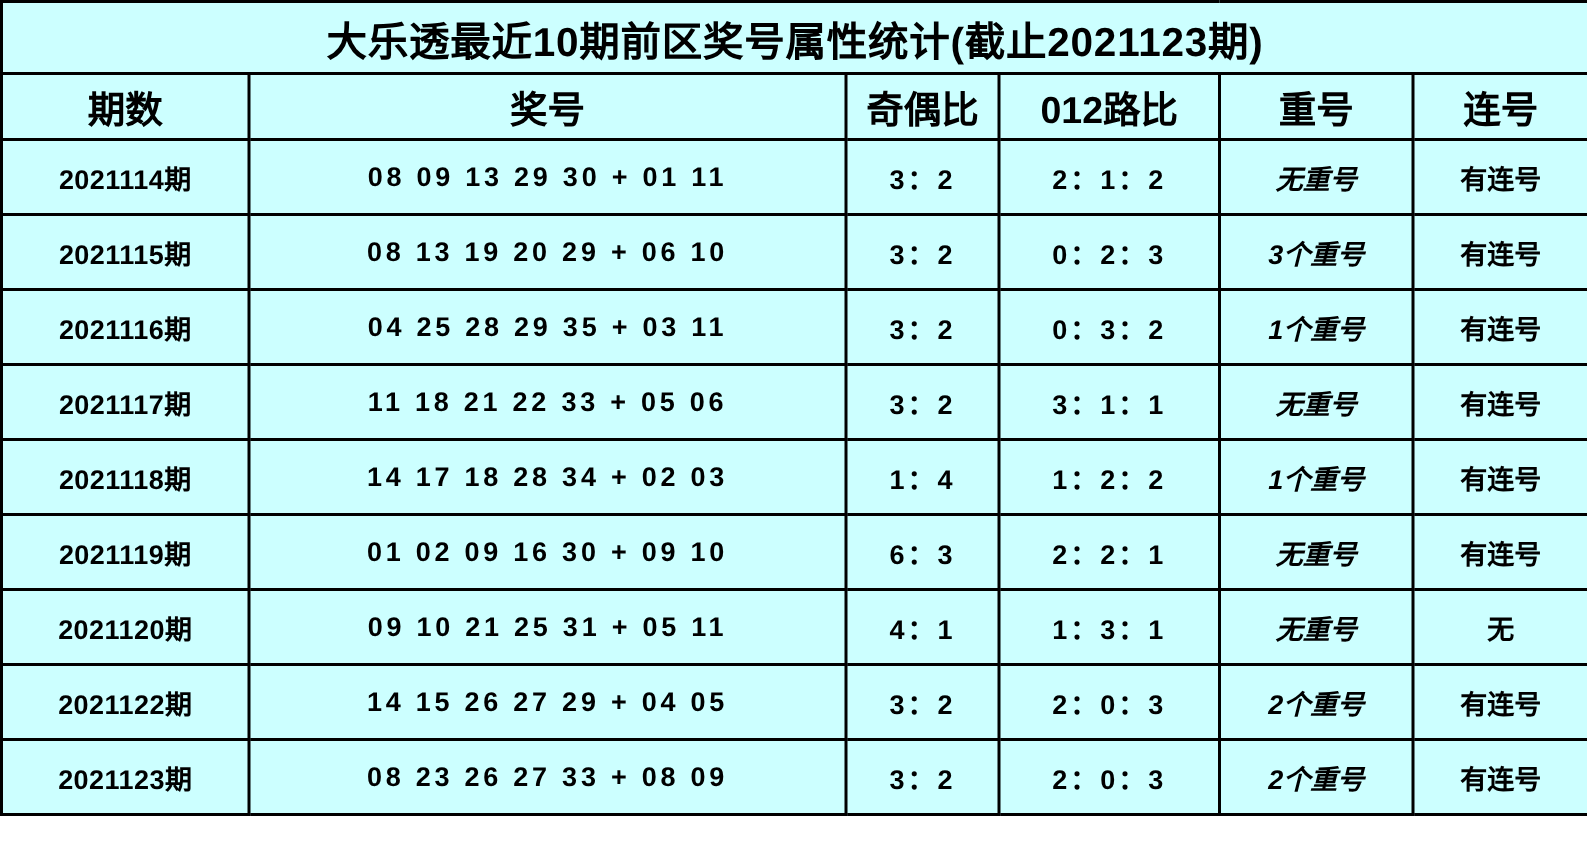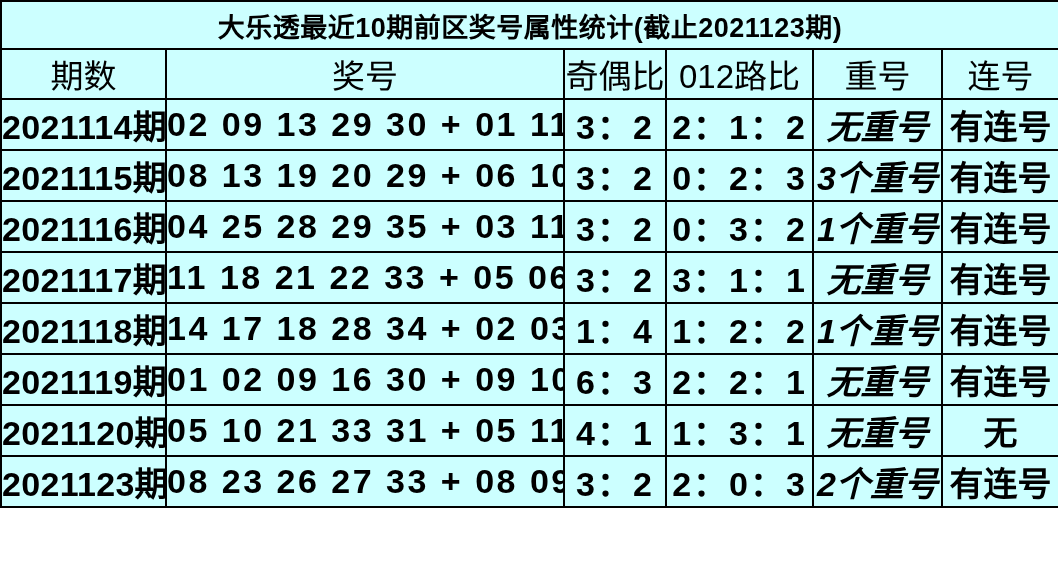--- a/index.html
+++ b/index.html
@@ -43,27 +43,27 @@
     height: 46px;
     font-size: 27px;
     font-weight: bold;
     letter-spacing: 0.5px;
     border-top-width: 2px;
     margin-left: 31px;
   }
   
   .head-row td {
     height: 42px;
-    font-size: 33px;
-    font-weight: normal;
+    font-size: 25px;
+    font-weight: bold;
   }
   
   .data-row td {
     height: 48px;
-    font-size: 34px;
+    font-size: 18px;
     font-weight: bold;
   }
   .cell-issue  { font-size: 25px; letter-spacing: 0.3px; }
   .cell-nums   { font-size: 25px; letter-spacing: 2.5px; }
   .cell-oe,
   .cell-road   { font-size: 25px; letter-spacing: 2px; }
   .cell-rep    { font-size: 25px; font-style: italic; }
   .cell-cons   { font-size: 26px; }
 
   
@@ -93,21 +93,21 @@
       <td>期数</td>
       <td>奖号</td>
       <td>奇偶比</td>
       <td>012路比</td>
       <td>重号</td>
       <td>连号</td>
     </tr>
 
   <tr class="data-row">
         <td class="cell-issue bg-plain">2021114期</td>
-        <td class="cell-nums bg-plain">02  09  13  29  30  +  01  11</td>
+        <td class="cell-nums bg-plain">08  09  13  29  30  +  01  11</td>
         <td class="cell-oe bg-plain">3：2</td>
         <td class="cell-road bg-plain">2：1：2</td>
         <td class="cell-rep bg-gray">无重号</td>
         <td class="cell-cons bg-yellow">有连号</td>
       </tr>
       <tr class="data-row">
         <td class="cell-issue bg-plain">2021115期</td>
         <td class="cell-nums bg-plain">08  13  19  20  29  +  06  10</td>
         <td class="cell-oe bg-plain">3：2</td>
         <td class="cell-road bg-plain">0：2：3</td>
@@ -141,25 +141,33 @@
       <tr class="data-row">
         <td class="cell-issue bg-plain">2021119期</td>
         <td class="cell-nums bg-plain">01  02  09  16  30  +  09  10</td>
         <td class="cell-oe bg-plain">6：3</td>
         <td class="cell-road bg-plain">2：2：1</td>
         <td class="cell-rep bg-gray">无重号</td>
         <td class="cell-cons bg-yellow">有连号</td>
       </tr>
       <tr class="data-row">
         <td class="cell-issue bg-plain">2021120期</td>
-        <td class="cell-nums bg-plain">05  10  21  33  31  +  05  11</td>
+        <td class="cell-nums bg-plain">09  10  21  25  31  +  05  11</td>
         <td class="cell-oe bg-plain">4：1</td>
         <td class="cell-road bg-plain">1：3：1</td>
         <td class="cell-rep bg-gray">无重号</td>
         <td class="cell-cons bg-cyan">无</td>
+      </tr>
+      <tr class="data-row">
+        <td class="cell-issue bg-plain">2021122期</td>
+        <td class="cell-nums bg-plain">14  15  26  27  29  +  04  05</td>
+        <td class="cell-oe bg-plain">3：2</td>
+        <td class="cell-road bg-plain">2：0：3</td>
+        <td class="cell-rep bg-cream">2个重号</td>
+        <td class="cell-cons bg-yellow">有连号</td>
       </tr>
       <tr class="data-row">
         <td class="cell-issue bg-plain">2021123期</td>
         <td class="cell-nums bg-plain">08  23  26  27  33  +  08  09</td>
         <td class="cell-oe bg-plain">3：2</td>
         <td class="cell-road bg-plain">2：0：3</td>
         <td class="cell-rep bg-cream">2个重号</td>
         <td class="cell-cons bg-yellow">有连号</td>
       </tr>
     </tbody>

